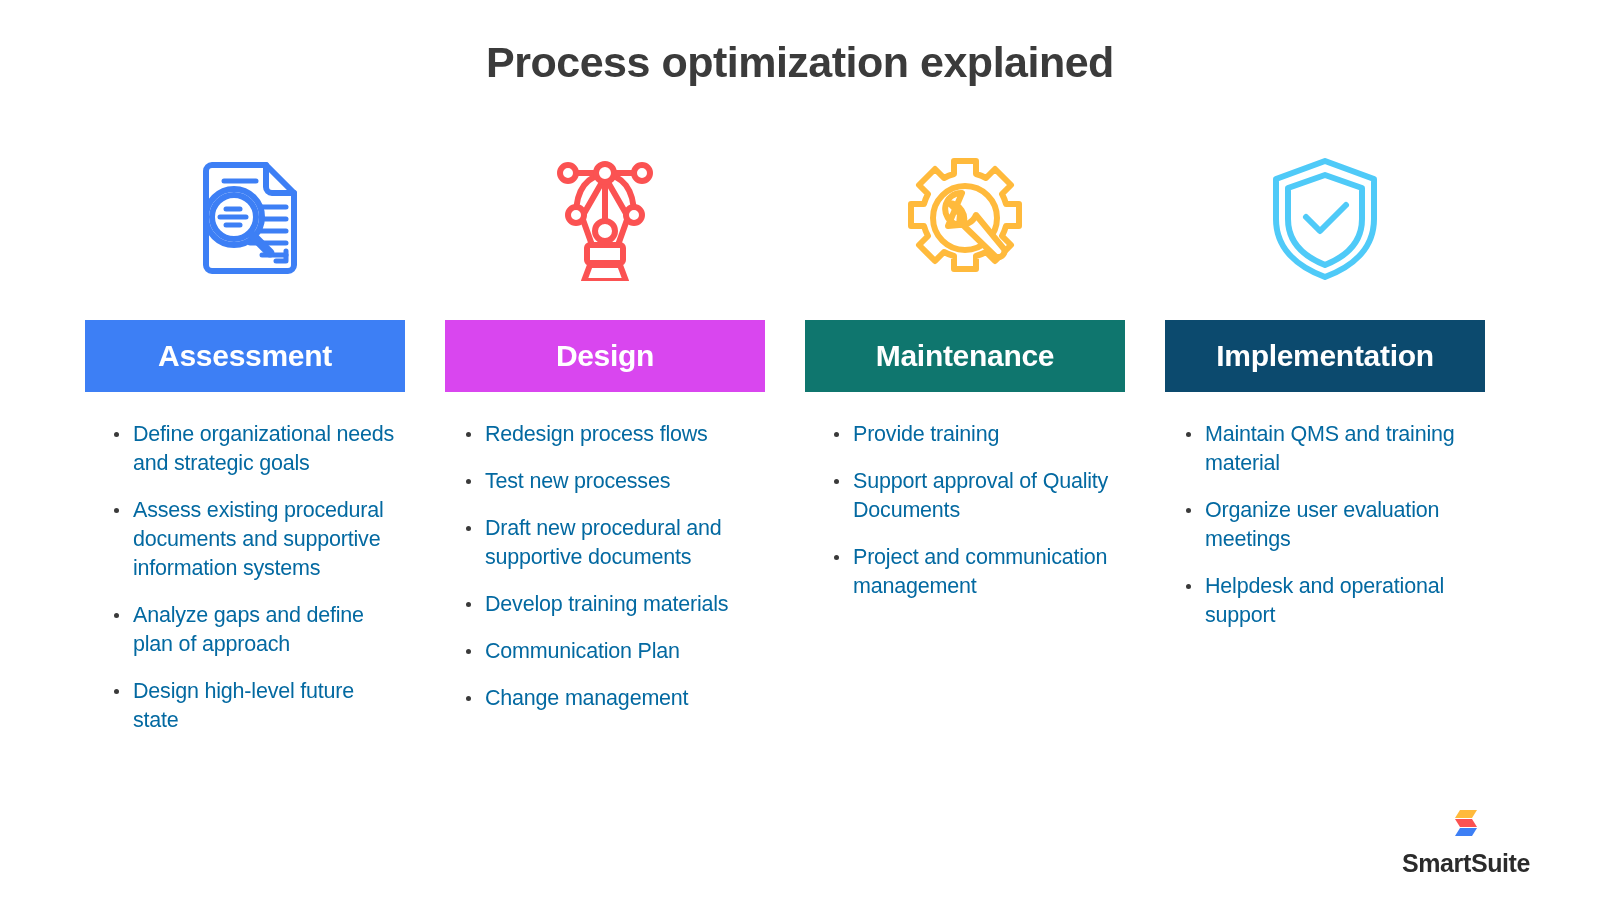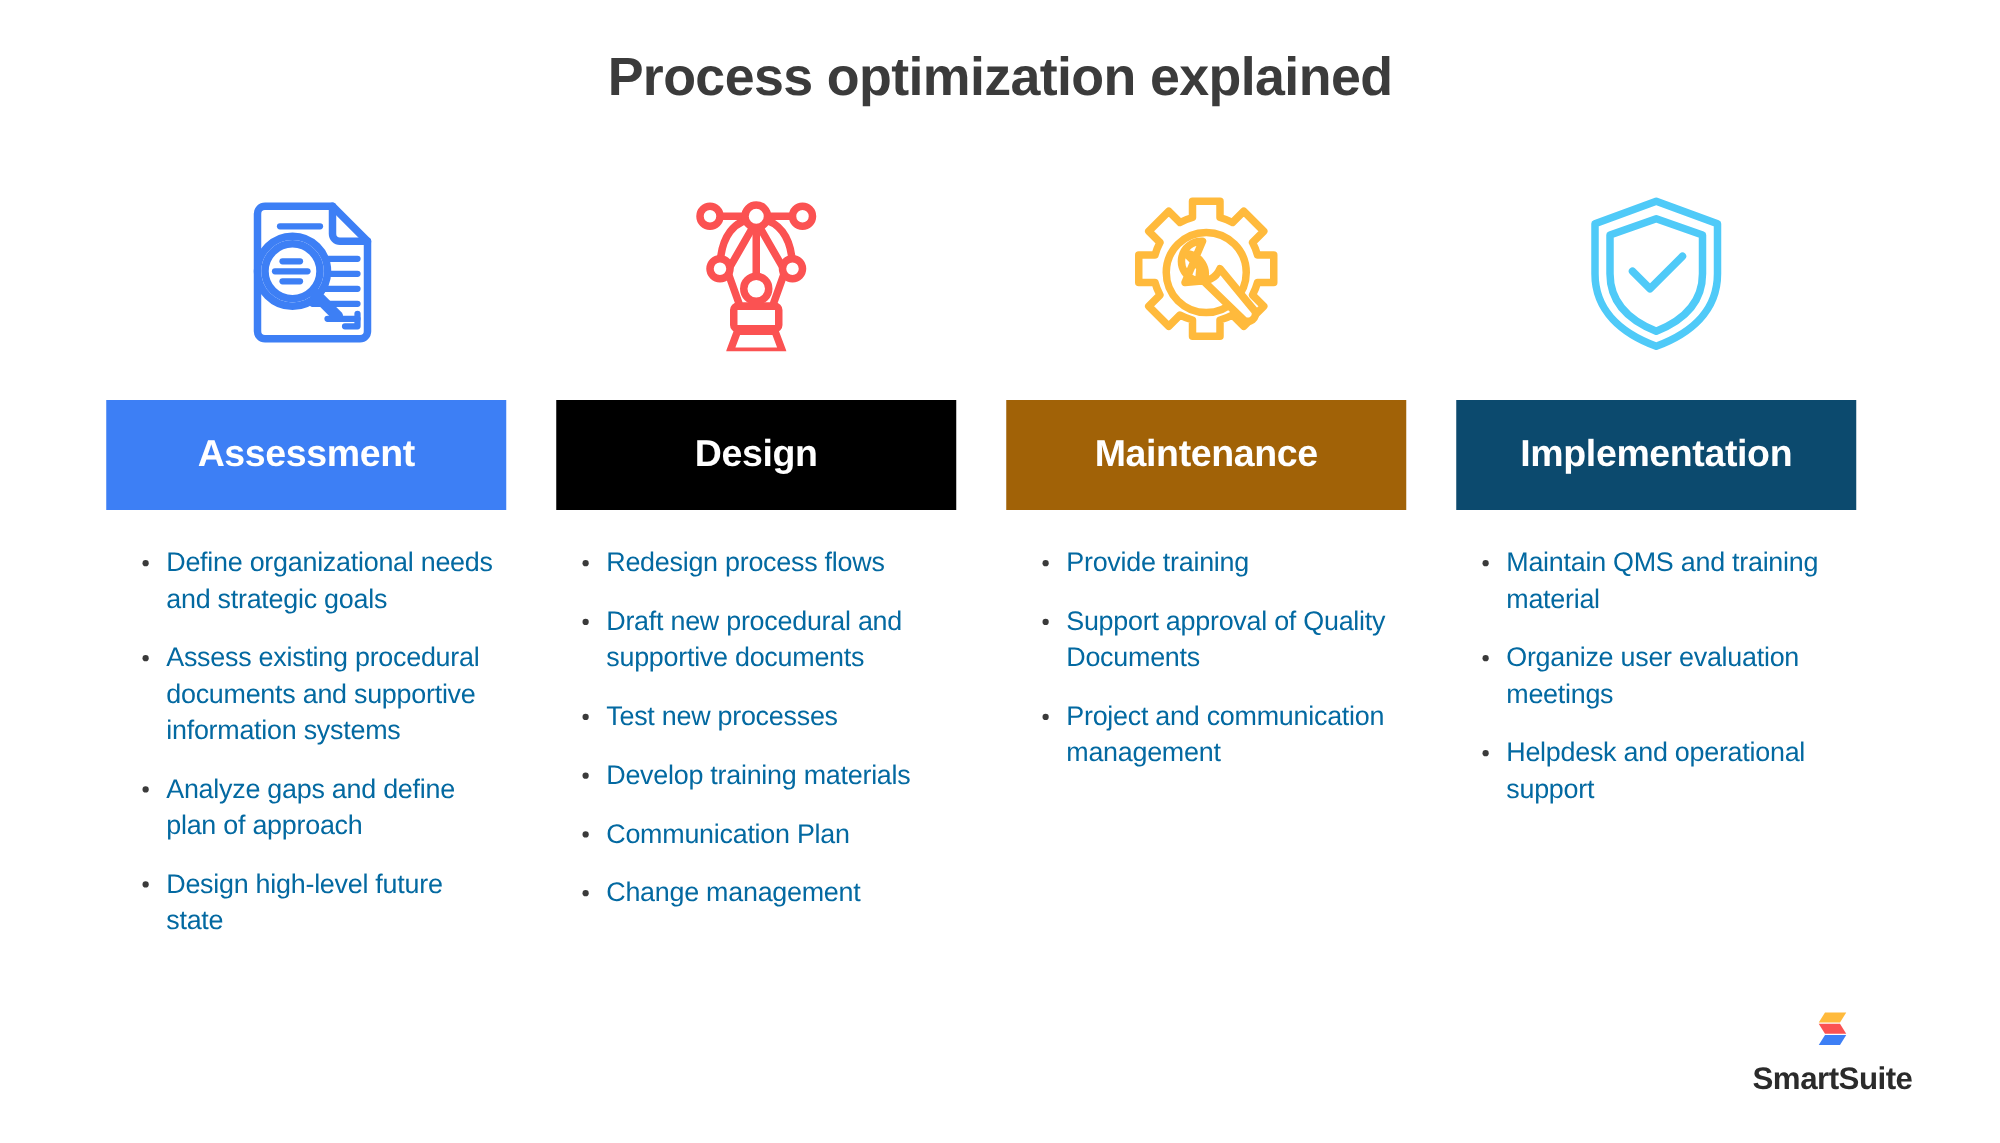--- a/index.html
+++ b/index.html
@@ -55,21 +55,21 @@
     display: flex;
     align-items: center;
     justify-content: center;
   }
 
   .icon-wrap svg {
     display: block;
   }
 
   .header-bar {
-    height: 88px;
+    height: 72px;
     display: flex;
     align-items: center;
     justify-content: center;
     color: #ffffff;
     font-size: 30px;
     font-weight: bold;
     letter-spacing: -0.3px;
     margin-top: 25px;
   }
 
@@ -178,42 +178,42 @@
           <circle cx="63" cy="76" r="10" fill="#ffffff"></circle>
           <circle cx="26" cy="18" r="8" fill="#ffffff"></circle>
           <circle cx="100" cy="18" r="8" fill="#ffffff"></circle>
           <circle cx="63" cy="18" r="9" fill="#ffffff"></circle>
           <circle cx="34" cy="60" r="8" fill="#ffffff"></circle>
           <circle cx="92" cy="60" r="8" fill="#ffffff"></circle>
           <rect x="45" y="90" width="36" height="18" rx="3"></rect>
           <path d="M48 110 h30 l6 16 h-42 z"></path>
         </svg>
       </div>
-      <div class="header-bar" style="background:#000000">
+      <div class="header-bar" style="background:#d946ef">
         <span>Design</span>
       </div>
       <ul class="bullets">
         <li class="bullet">Redesign process flows</li>
+        <li class="bullet">Test new processes</li>
         <li class="bullet">Draft new procedural and supportive documents</li>
-        <li class="bullet">Test new processes</li>
         <li class="bullet">Develop training materials</li>
         <li class="bullet">Communication Plan</li>
         <li class="bullet">Change management</li>
       </ul>
     </div>
 
     <div class="column col-3">
       <div class="icon-wrap">
         <svg width="126" height="126" viewBox="0 0 126 126" fill="none" stroke="#ffba3c" stroke-width="6" stroke-linecap="round" stroke-linejoin="round">
           <path d="M52 6 h22 v13 a46 46 0 0 1 10 4 l9 -9 l16 16 l-9 9 a46 46 0 0 1 4 10 h13 v22 h-13 a46 46 0 0 1 -4 10 l9 9 l-16 16 l-9 -9 a46 46 0 0 1 -10 4 v13 h-22 v-13 a46 46 0 0 1 -10 -4 l-9 9 l-16 -16 l9 -9 a46 46 0 0 1 -4 -10 h-13 v-22 h13 a46 46 0 0 1 4 -10 l-9 -9 l16 -16 l9 9 a46 46 0 0 1 10 -4 z"></path>
           <circle cx="63" cy="63" r="32"></circle>
           <path d="M60 38 a16 16 0 1 0 14 22 l28 34 a6 6 0 0 1 -9 7 l-32 -31 a16 16 0 0 0 -14 -22 l11 11 l-1 11 l-11 1 z" fill="#ffffff"></path>
         </svg>
       </div>
-      <div class="header-bar" style="background:#a16207">
+      <div class="header-bar" style="background:#0f766e">
         <span>Maintenance</span>
       </div>
       <ul class="bullets">
         <li class="bullet">Provide training</li>
         <li class="bullet">Support approval of Quality Documents</li>
         <li class="bullet">Project and communication management</li>
       </ul>
     </div>
 
     <div class="column col-4">

